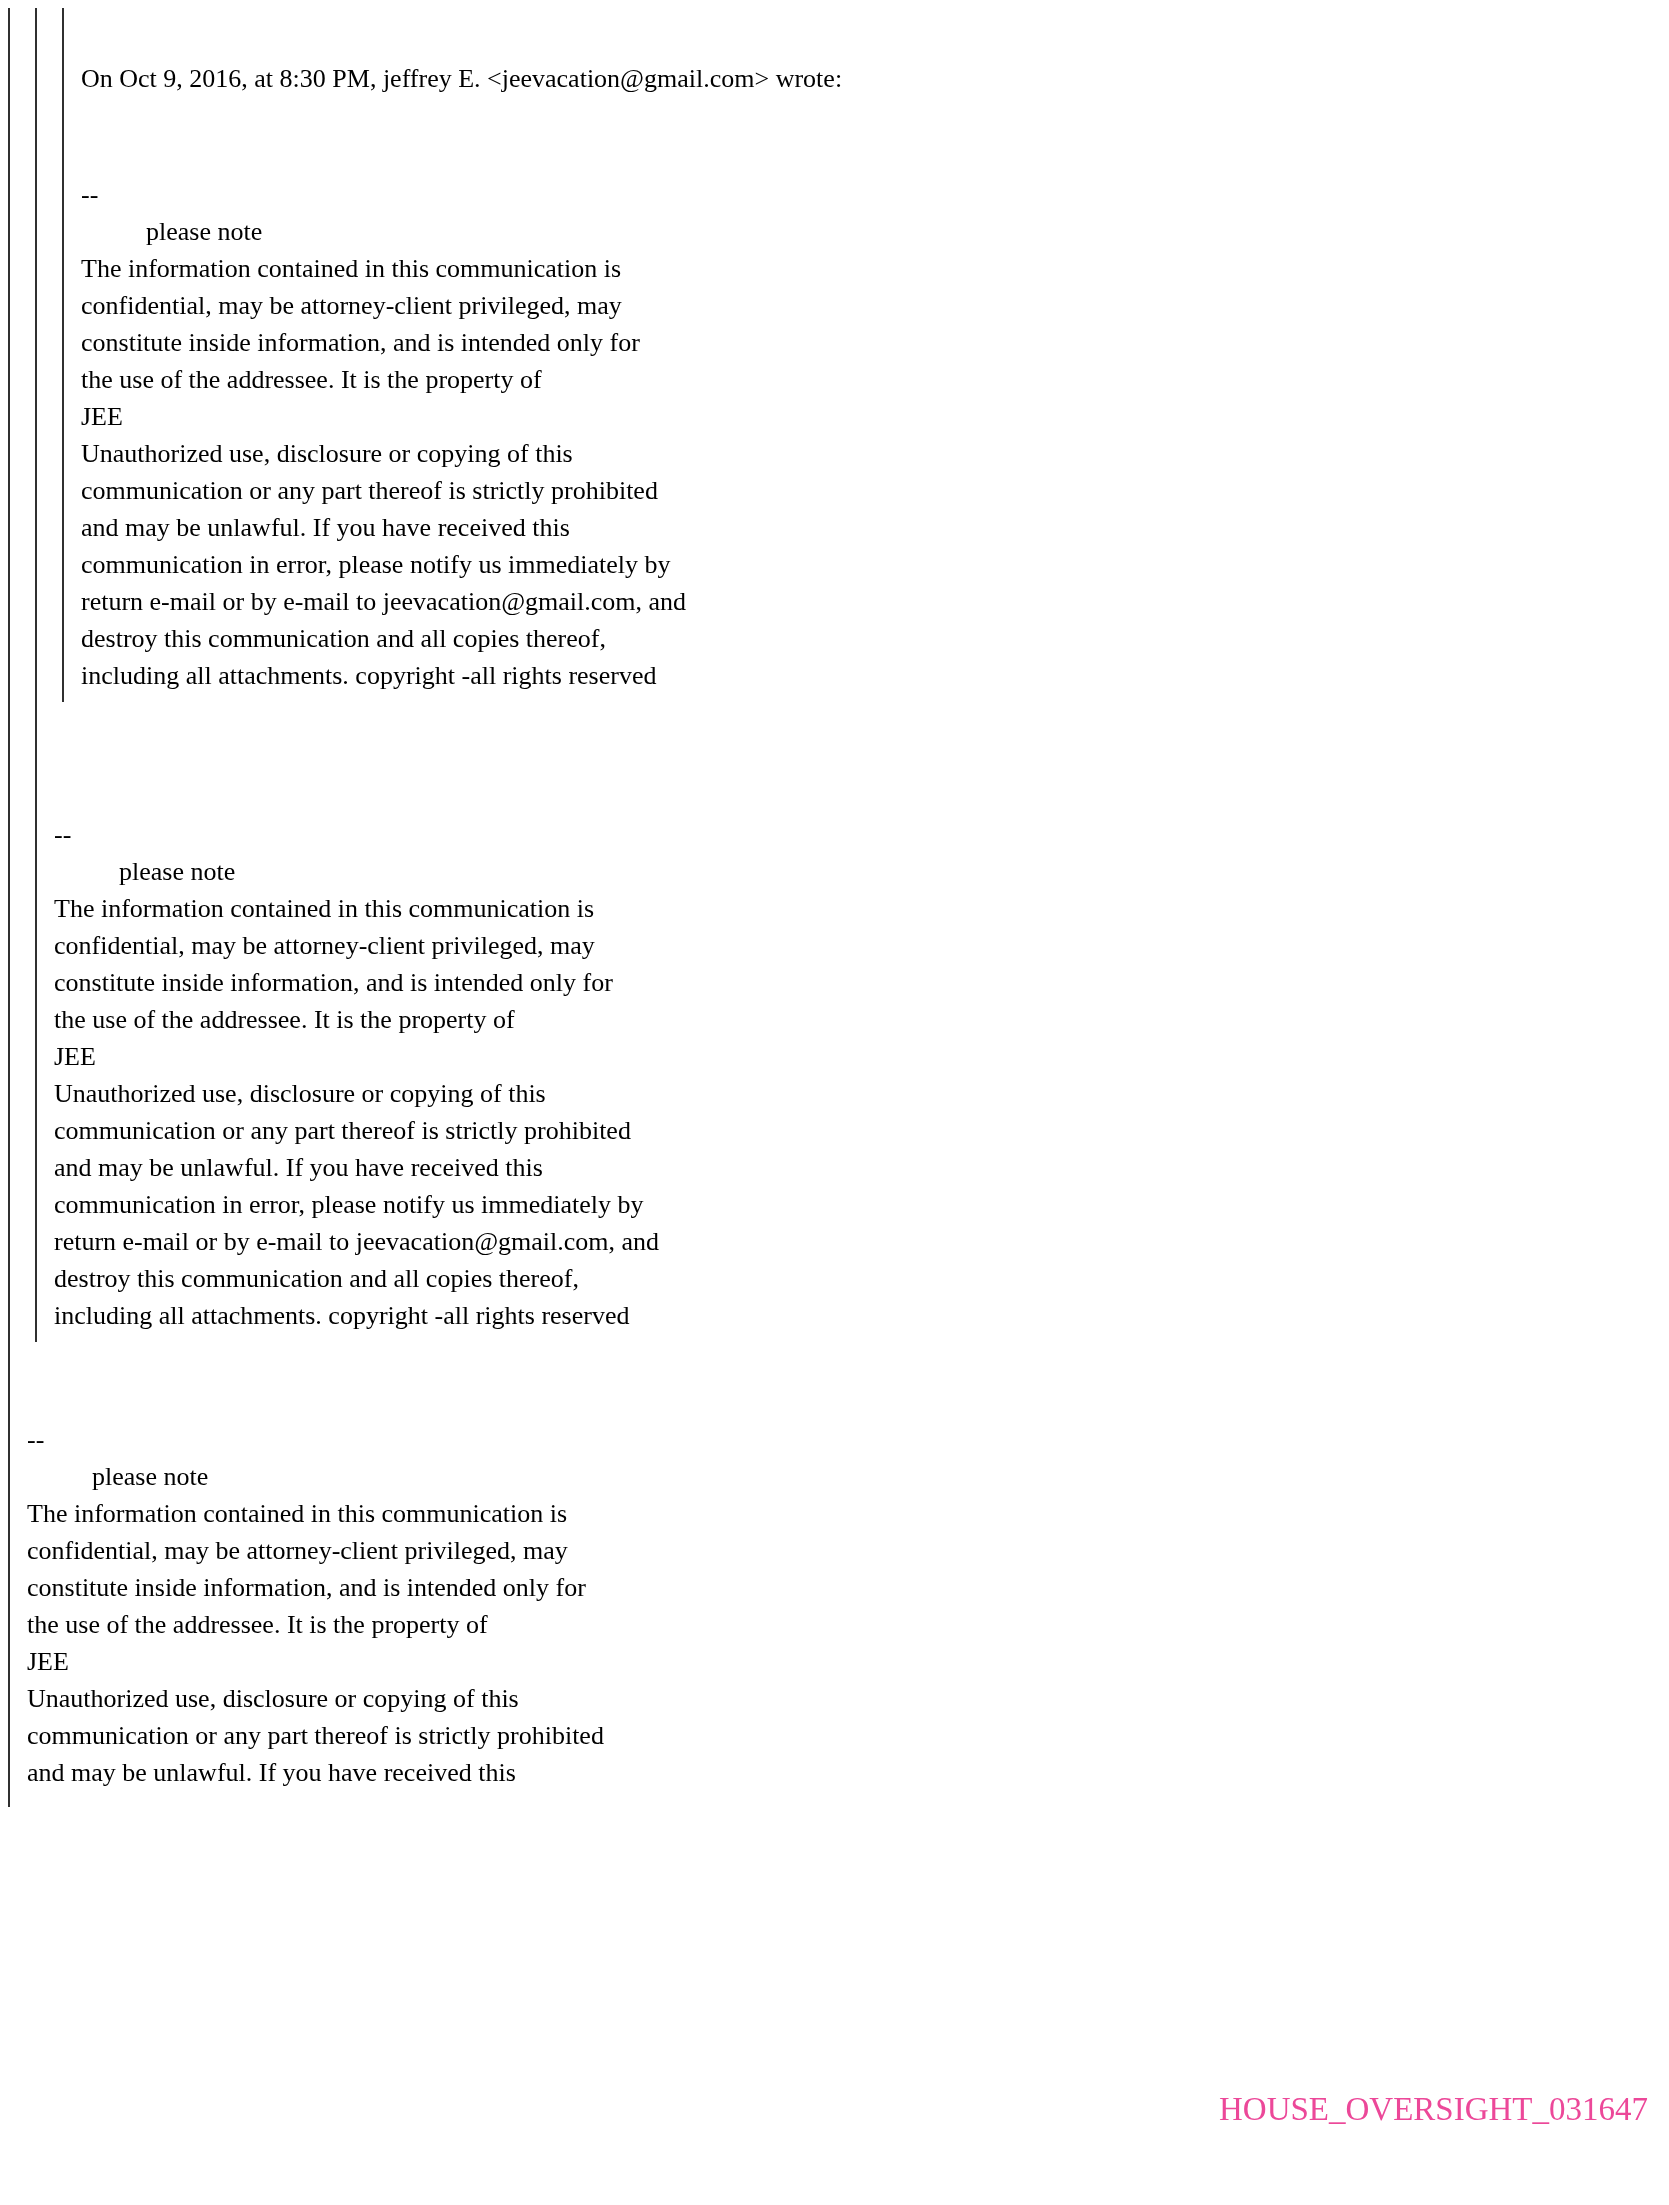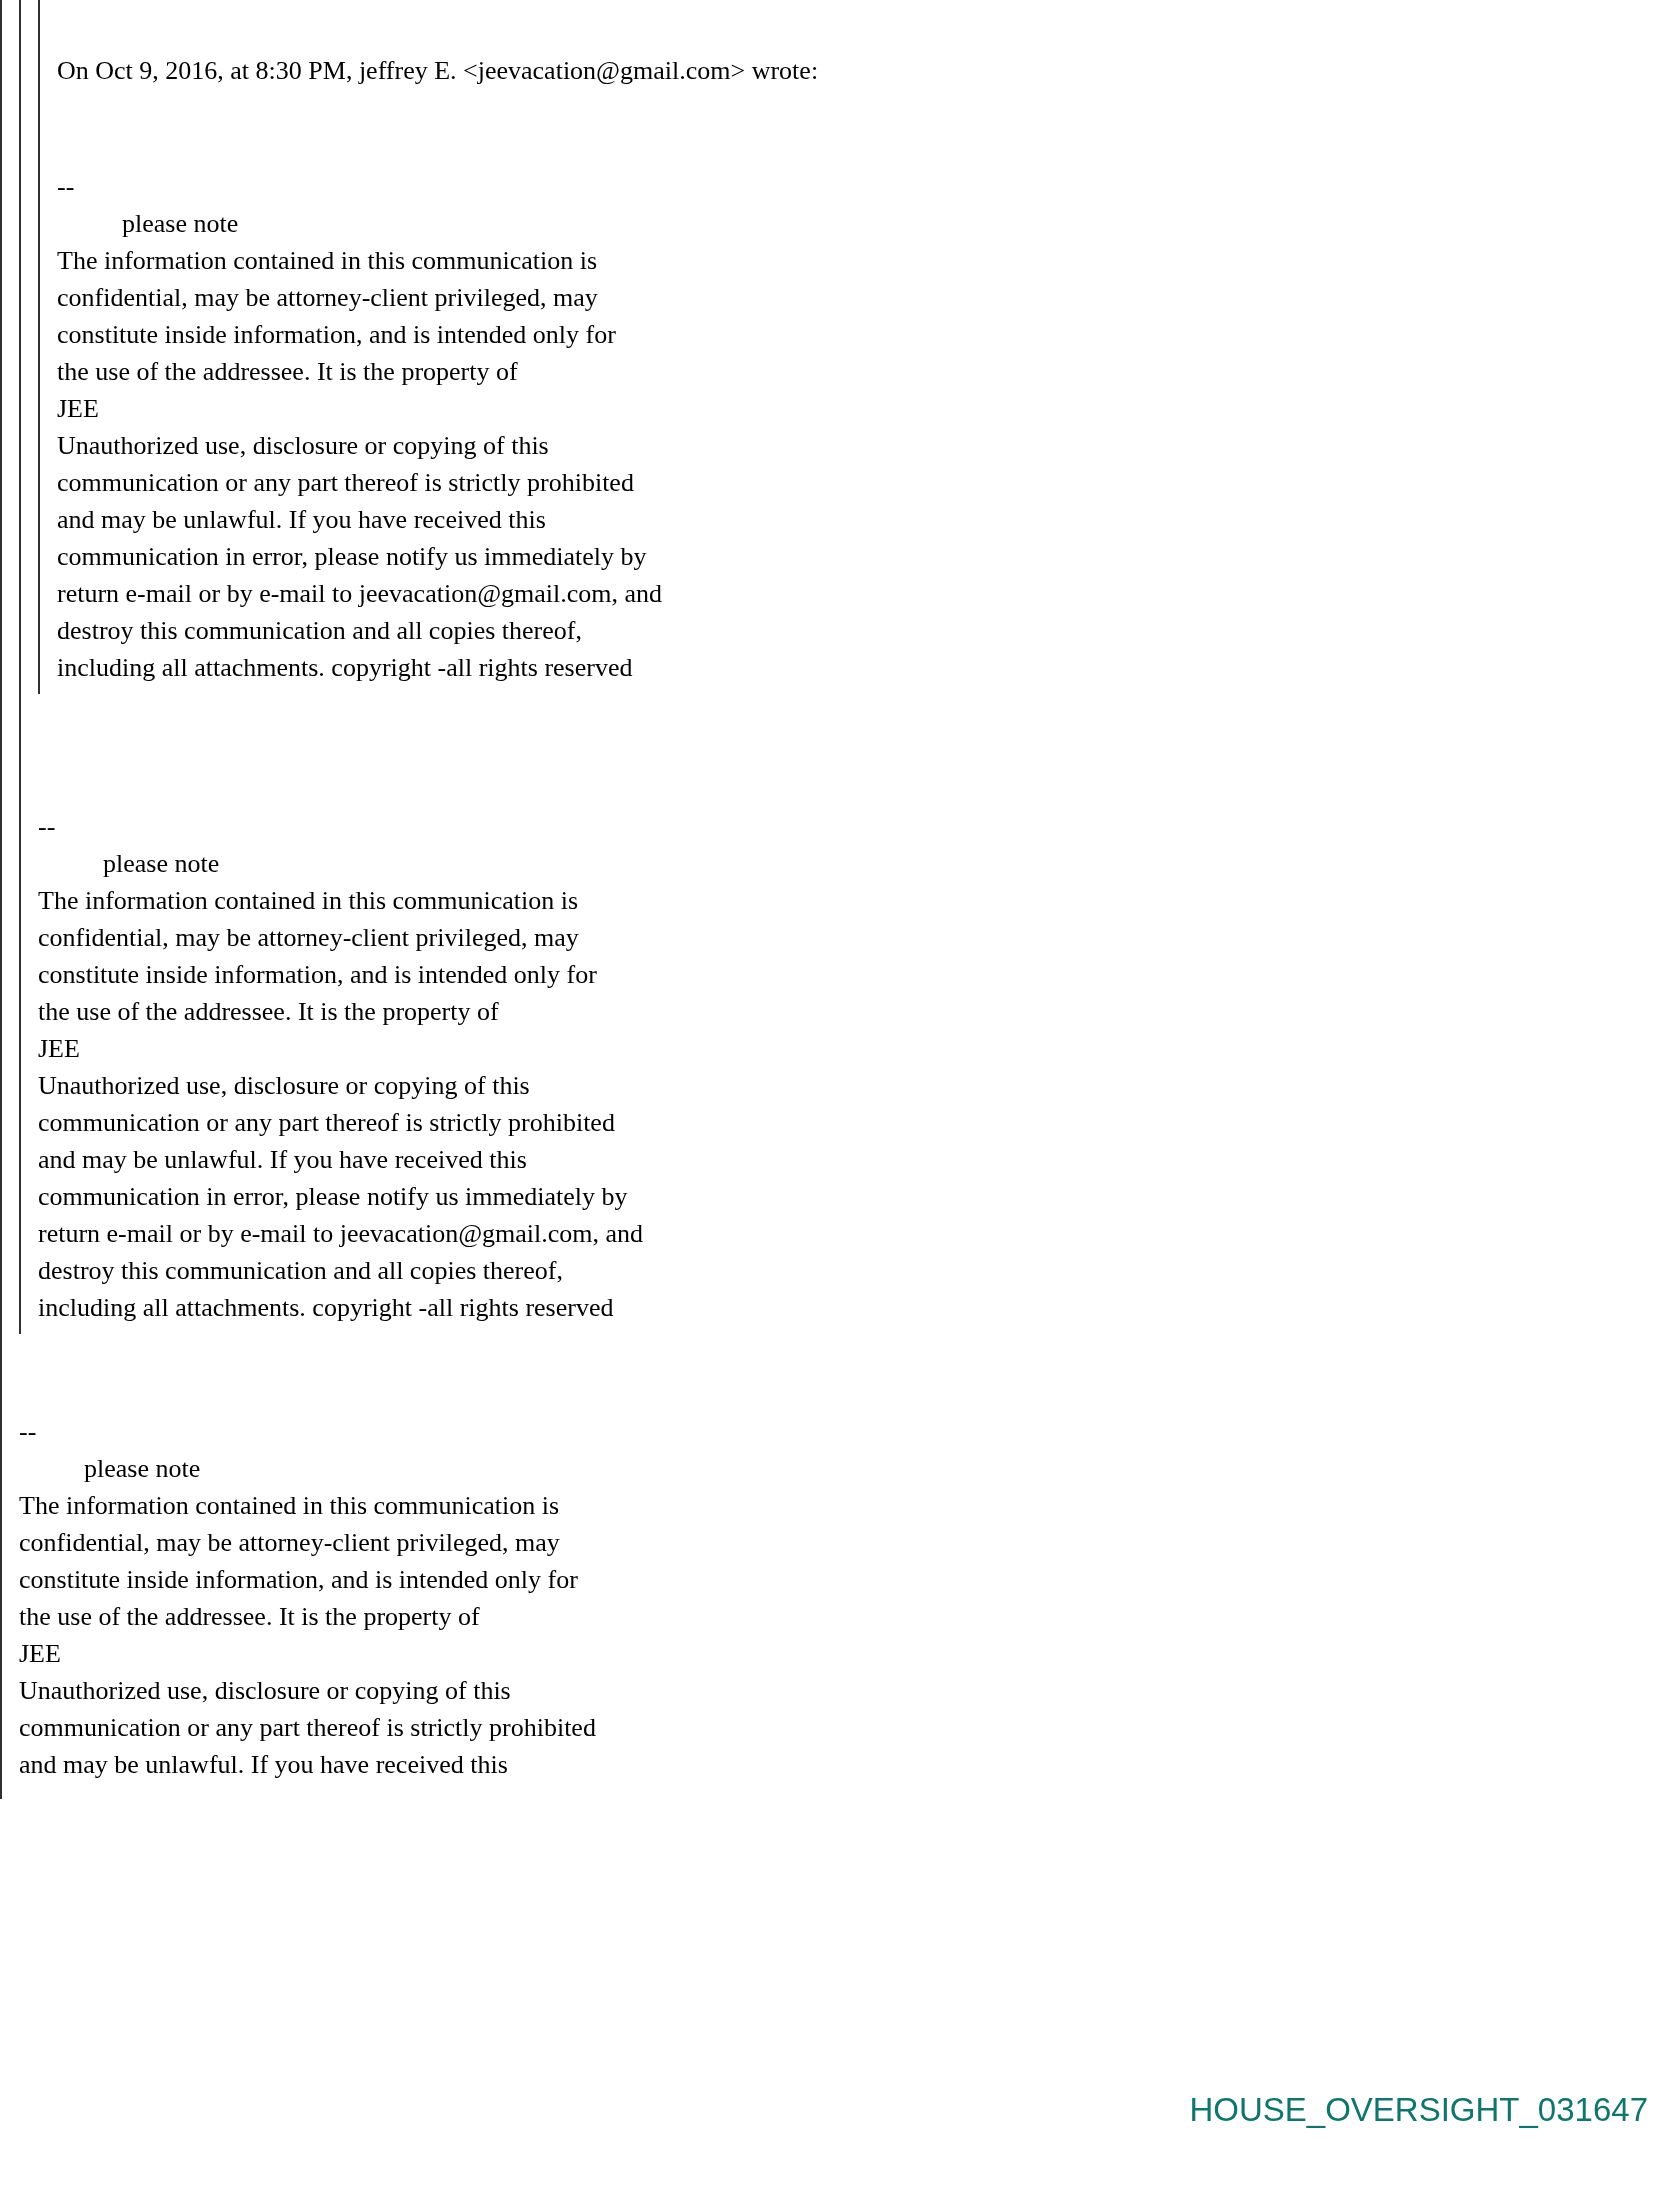--- a/index.html
+++ b/index.html
@@ -11,21 +11,21 @@
     width: 1669px;
     height: 2205px;
     position: relative;
     overflow: hidden;
     font-family: "Liberation Serif", serif;
     font-size: 26px;
     line-height: 37px;
     color: #000000;
   }
   blockquote.q {
-    margin: 0;
+    margin: 8px;
     border-left: 2px solid #303030;
     padding-left: 17px;
   }
   .q1 {
     margin: 98px 39px 0 82px;
     padding-bottom: 15.7px;
   }
   .q2 {
     padding-bottom: 7.9px;
   }
@@ -48,24 +48,24 @@
   .disc-2 {
     margin-top: 114px;
   }
   .disc-3 {
     margin-top: 79px;
   }
   .footer {
     position: absolute;
     top: 2091px;
     right: 21px;
-    font-family: Liberation Sans, sans-serif;
+    font-family: Liberation Serif, serif;
     font-size: 33px;
     line-height: 37px;
-    color: #0f766e;
+    color: #ec4899;
   }
 </style>
 </head>
 <body>
 
 <blockquote class="q q1">
   <blockquote class="q q2">
     <blockquote class="q q3">
       <div class="header-line">On Oct 9, 2016, at 8:30 PM, jeffrey E. &lt;jeevacation@gmail.com&gt; wrote:</div>
       <div class="disc-1 pre">--

